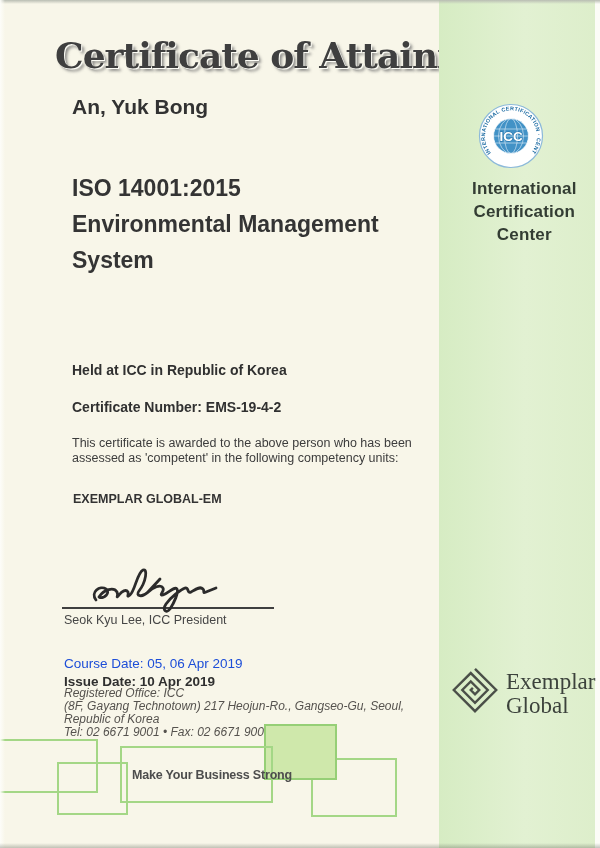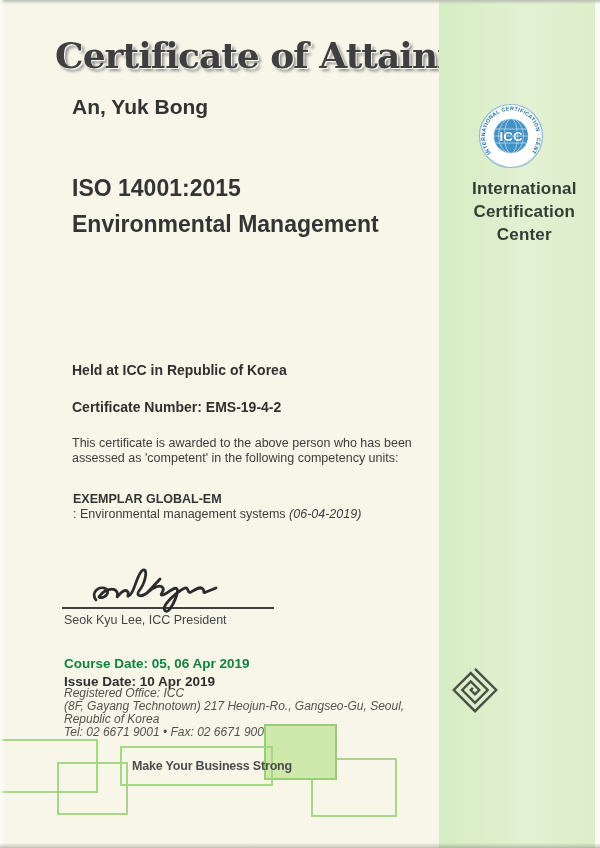--- a/index.html
+++ b/index.html
@@ -37,28 +37,28 @@
 
   .competency{left:73px;top:492px;font-size:12.5px;line-height:14.5px;color:#3c3c3c;}
   .competency .comp-title{font-weight:bold;color:#333;}
   .comp-date{font-style:italic;}
 
   .sig-line{left:62px;top:607px;width:212px;border-top:2px solid #3f3f3f;height:0;}
   .signature-svg{left:88px;top:560px;z-index:3;}
   .signatory{left:64px;top:613px;font-size:12.5px;color:#464646;}
 
   .issue-date{left:64px;top:674px;font-size:13.5px;font-weight:bold;color:#2f2f2f;}
-  .course-date{left:64px;top:656px;font-size:13.5px;font-weight:bold;color:#15803d;}
+  .course-date{left:64px;top:656px;font-size:13.5px;font-weight:normal;color:#1d4ed8;}
 
   .reg-office{left:64px;top:687px;font-size:12px;font-style:italic;color:#55524e;line-height:13px;}
 
   .rect{position:absolute;border:2px solid #a4d786;box-sizing:border-box;}
   .rect-a{left:-30px;top:739px;width:128px;height:54px;z-index:2;}
   .rect-b{left:57px;top:762px;width:71px;height:53px;z-index:2;}
-  .rect-c{left:120px;top:746px;width:153px;height:40px;z-index:4;
+  .rect-c{left:120px;top:746px;width:153px;height:57px;z-index:4;
     display:flex;align-items:center;justify-content:center;padding-left:31px;}
   .rect-d{left:264px;top:724px;width:73px;height:56px;background:#cfe8ab;border-color:#96cf76;z-index:3;}
   .rect-e{left:311px;top:758px;width:86px;height:59px;z-index:2;}
   .tagline{font-size:12.5px;font-weight:600;letter-spacing:-0.2px;color:#4d4d4d;white-space:nowrap;}
 
   .icc-seal{left:478px;top:103px;z-index:3;}
   .org-name{left:472px;top:177px;z-index:3;font-size:17px;font-weight:bold;
     color:#333d33;line-height:23px;letter-spacing:.2px;text-align:center;}
 
   .exemplar{left:450px;top:664px;z-index:3;display:flex;align-items:flex-start;}
@@ -73,33 +73,33 @@
   <div class="green-band"></div>
   <div class="white-strip"></div>
 
   <div class="abs cert-title">Certificate of Attainment</div>
 
   <div class="abs recipient">An, Yuk Bong</div>
 
   <div class="abs course-title">
     <div>ISO 14001:2015</div>
     <div>Environmental Management</div>
+    <div>System</div>
   </div>
 
   <div class="abs held-at">Held at ICC in Republic of Korea</div>
   <div class="abs cert-number">Certificate Number: EMS-19-4-2</div>
 
   <div class="abs award">
     <div>This certificate is awarded to the above person who has been</div>
     <div>assessed as 'competent' in the following competency units:</div>
   </div>
 
   <div class="abs competency">
     <div class="comp-title">EXEMPLAR GLOBAL-EM</div>
-    <div><span>: Environmental management systems </span><span class="comp-date">(06-04-2019)</span></div>
   </div>
 
   <div class="abs sig-line"></div>
   <svg class="abs signature-svg" width="145" height="58" viewBox="0 0 145 58">
     <path d="M8 40 C 2 32, 12 25, 18 29 C 23 32, 16 40, 11 37 C 16 29, 26 27, 29 32 C 31 36, 27 39, 31 35 C 34 31, 38 29, 40 32 C 41 35, 38 38, 42 35 C 47 31, 49 13, 55 10 C 60 8, 58 22, 51 31 C 47 36, 54 38, 60 32 L 72 19 L 59 33 C 65 27, 73 24, 75 28 C 77 31, 70 36, 75 35 C 81 33, 86 26, 89 29 C 91 32, 86 43, 82 49 C 78 54, 74 50, 78 44 C 83 37, 92 30, 97 28 C 101 27, 99 34, 103 32 C 108 29, 112 26, 115 29 C 117 31, 114 34, 118 32 L 128 28" fill="none" stroke="#2b2b2b" stroke-width="2.8" stroke-linecap="round" stroke-linejoin="round"></path>
   </svg>
   <div class="abs signatory">Seok Kyu Lee, ICC President</div>
 
   <div class="abs issue-date">Issue Date: 10 Apr 2019</div>
   <div class="abs course-date">Course Date: 05, 06 Apr 2019</div>
@@ -146,18 +146,22 @@
     <div>Certification</div>
     <div>Center</div>
   </div>
 
   <div class="abs exemplar">
     <svg width="50" height="52" viewBox="-25 -26 50 52">
       <g transform="rotate(45)">
         <path d="M -15 -15 H 15 V 15 H -15 V -9 H 9 V 9 H -9 V -3 H 3 V 3 H -3 V 0" fill="none" stroke="#4a4f48" stroke-width="2.4"></path>
       </g>
     </svg>
+    <div class="exemplar-text">
+      <div>Exemplar</div>
+      <div>Global</div>
+    </div>
   </div>
 
   <div class="scan-edge-top"></div>
   <div class="scan-edge-left"></div>
   <div class="scan-edge-bottom"></div>
 </div>
 
 </body></html>

